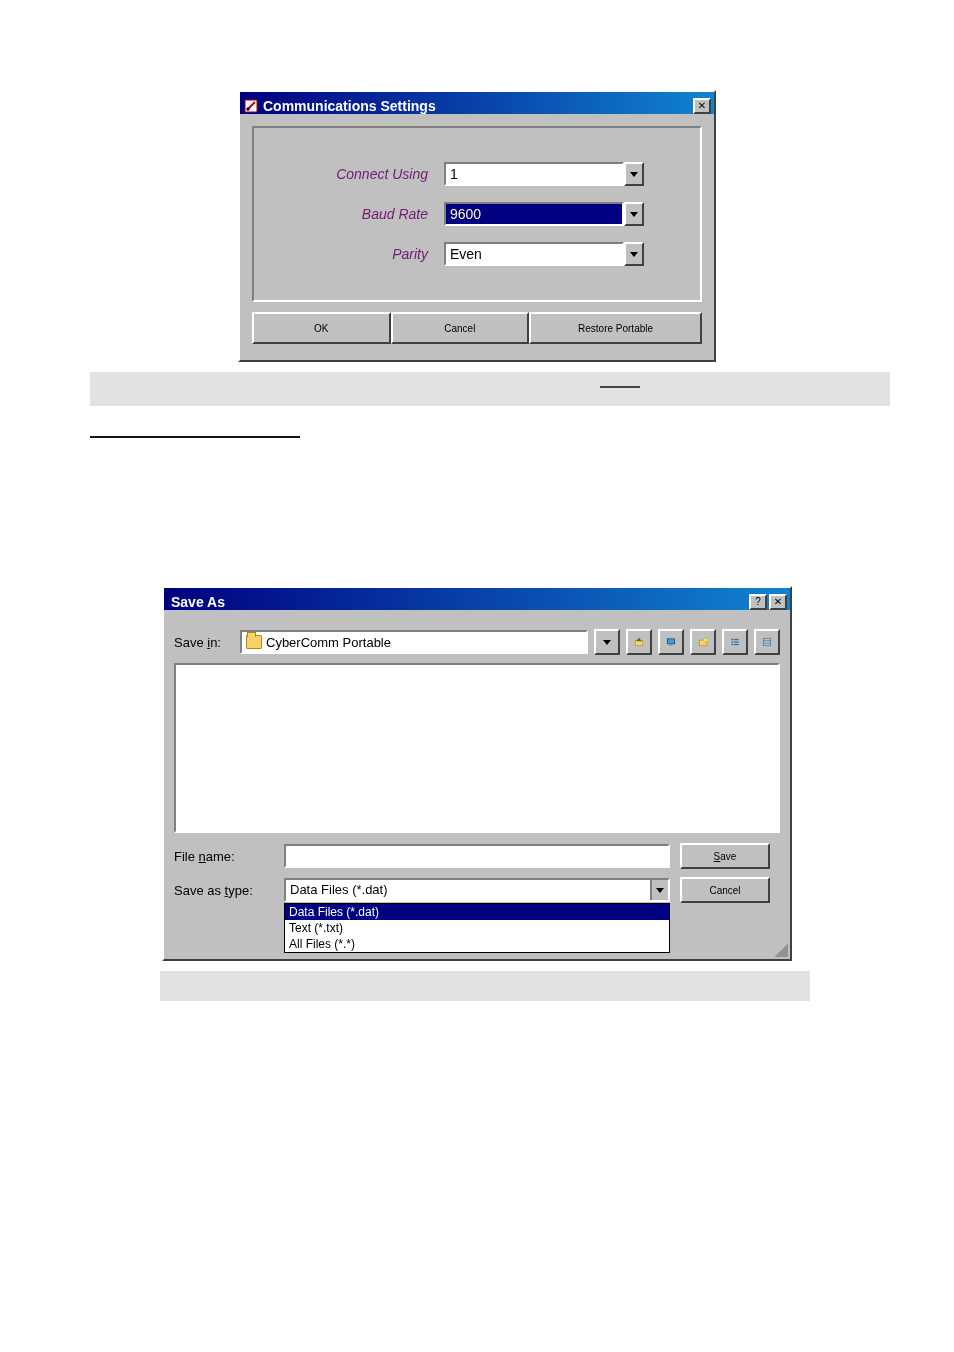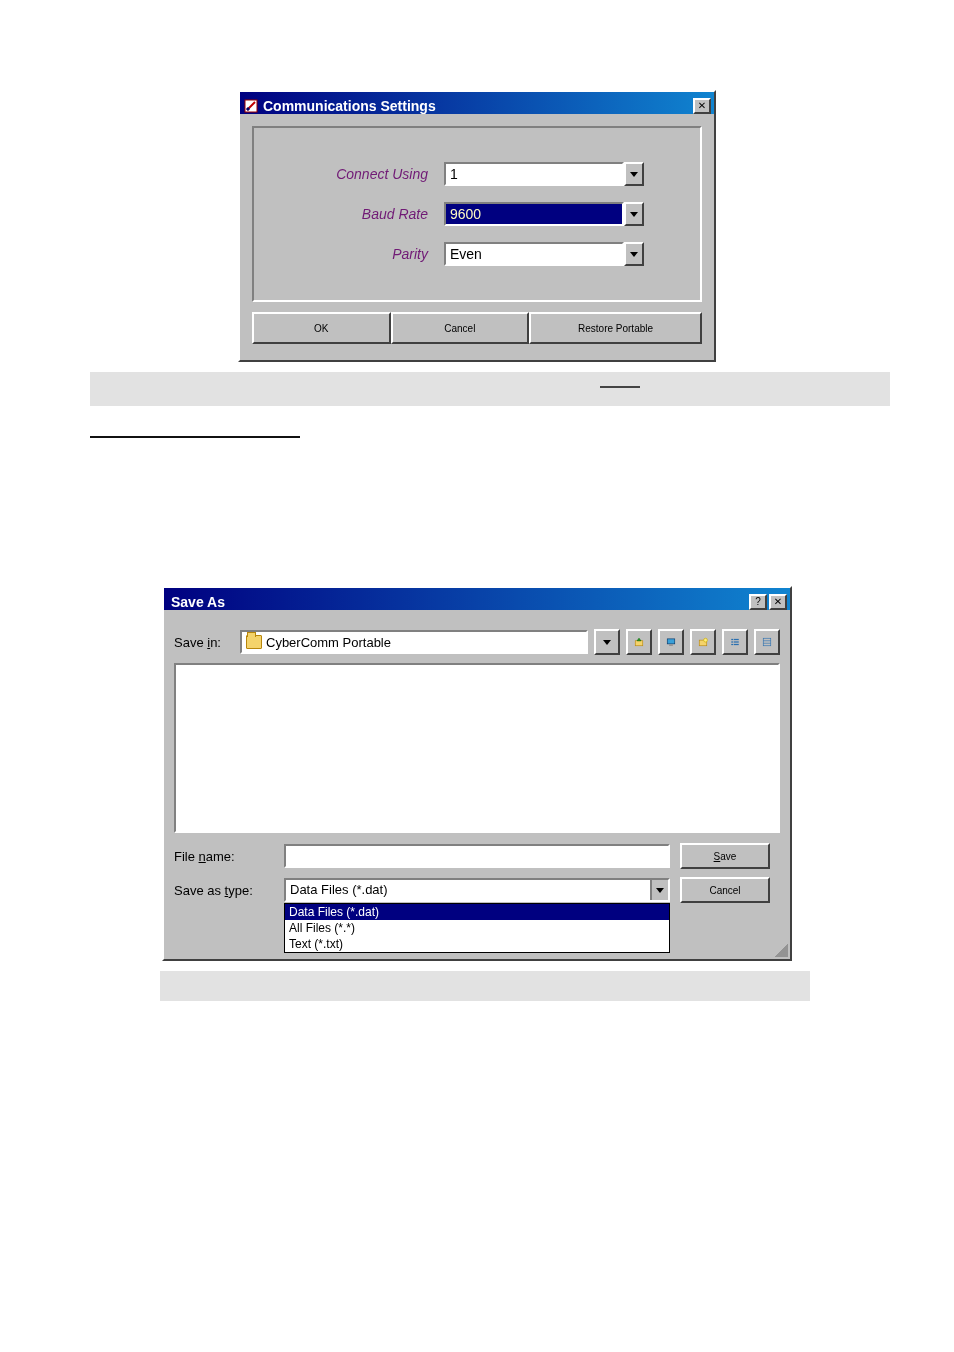--- a/index.html
+++ b/index.html
@@ -397,22 +397,22 @@
             <div class="val">Data Files (*.dat)</div>
             <div class="dd">
                 <span class="tri-down"></span>
               </div>
           </div>
           <button class="win95-btn cancel-btn">Cancel</button>
 
           <div></div>
           <div class="dropdown-list">
             <div class="opt sel">Data Files (*.dat)</div>
+            <div class="opt">Text (*.txt)</div>
             <div class="opt">All Files (*.*)</div>
-            <div class="opt">Text (*.txt)</div>
           </div>
           <div></div>
         </div>
       </div>
       <div class="resize-grip"></div>
     </div>
   </div>
 
   <div class="caption-bar2"></div>
 

